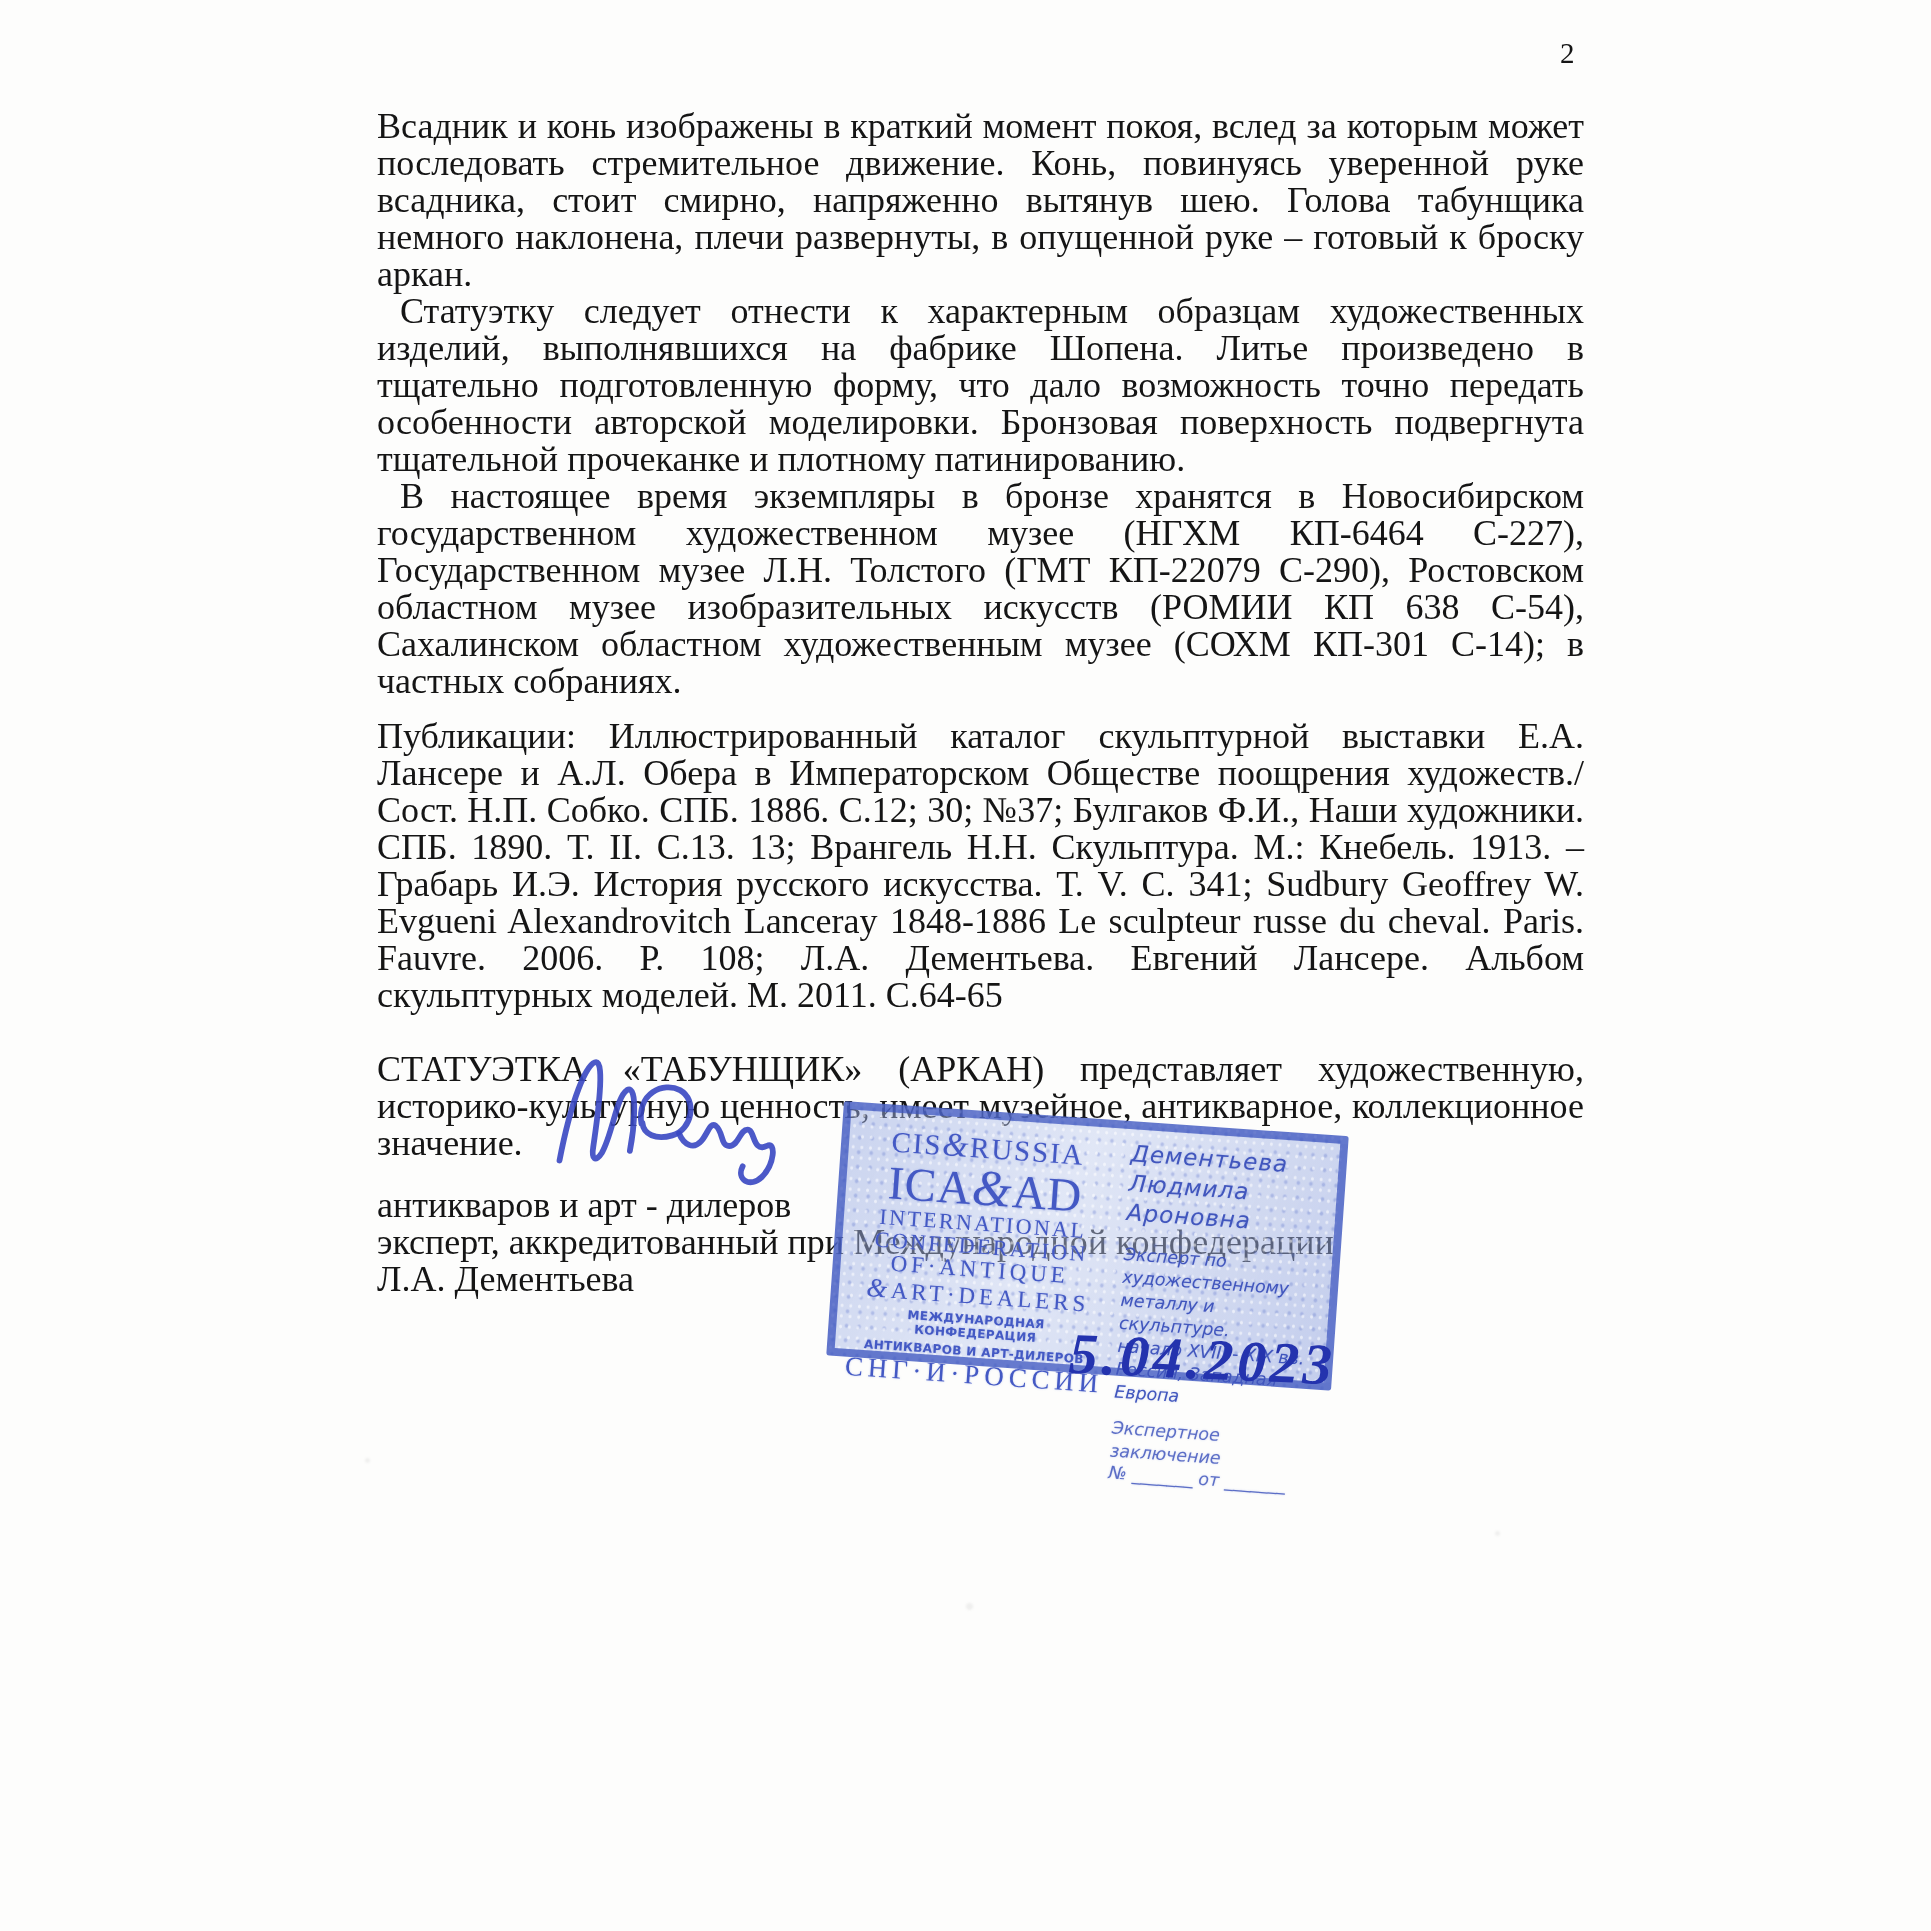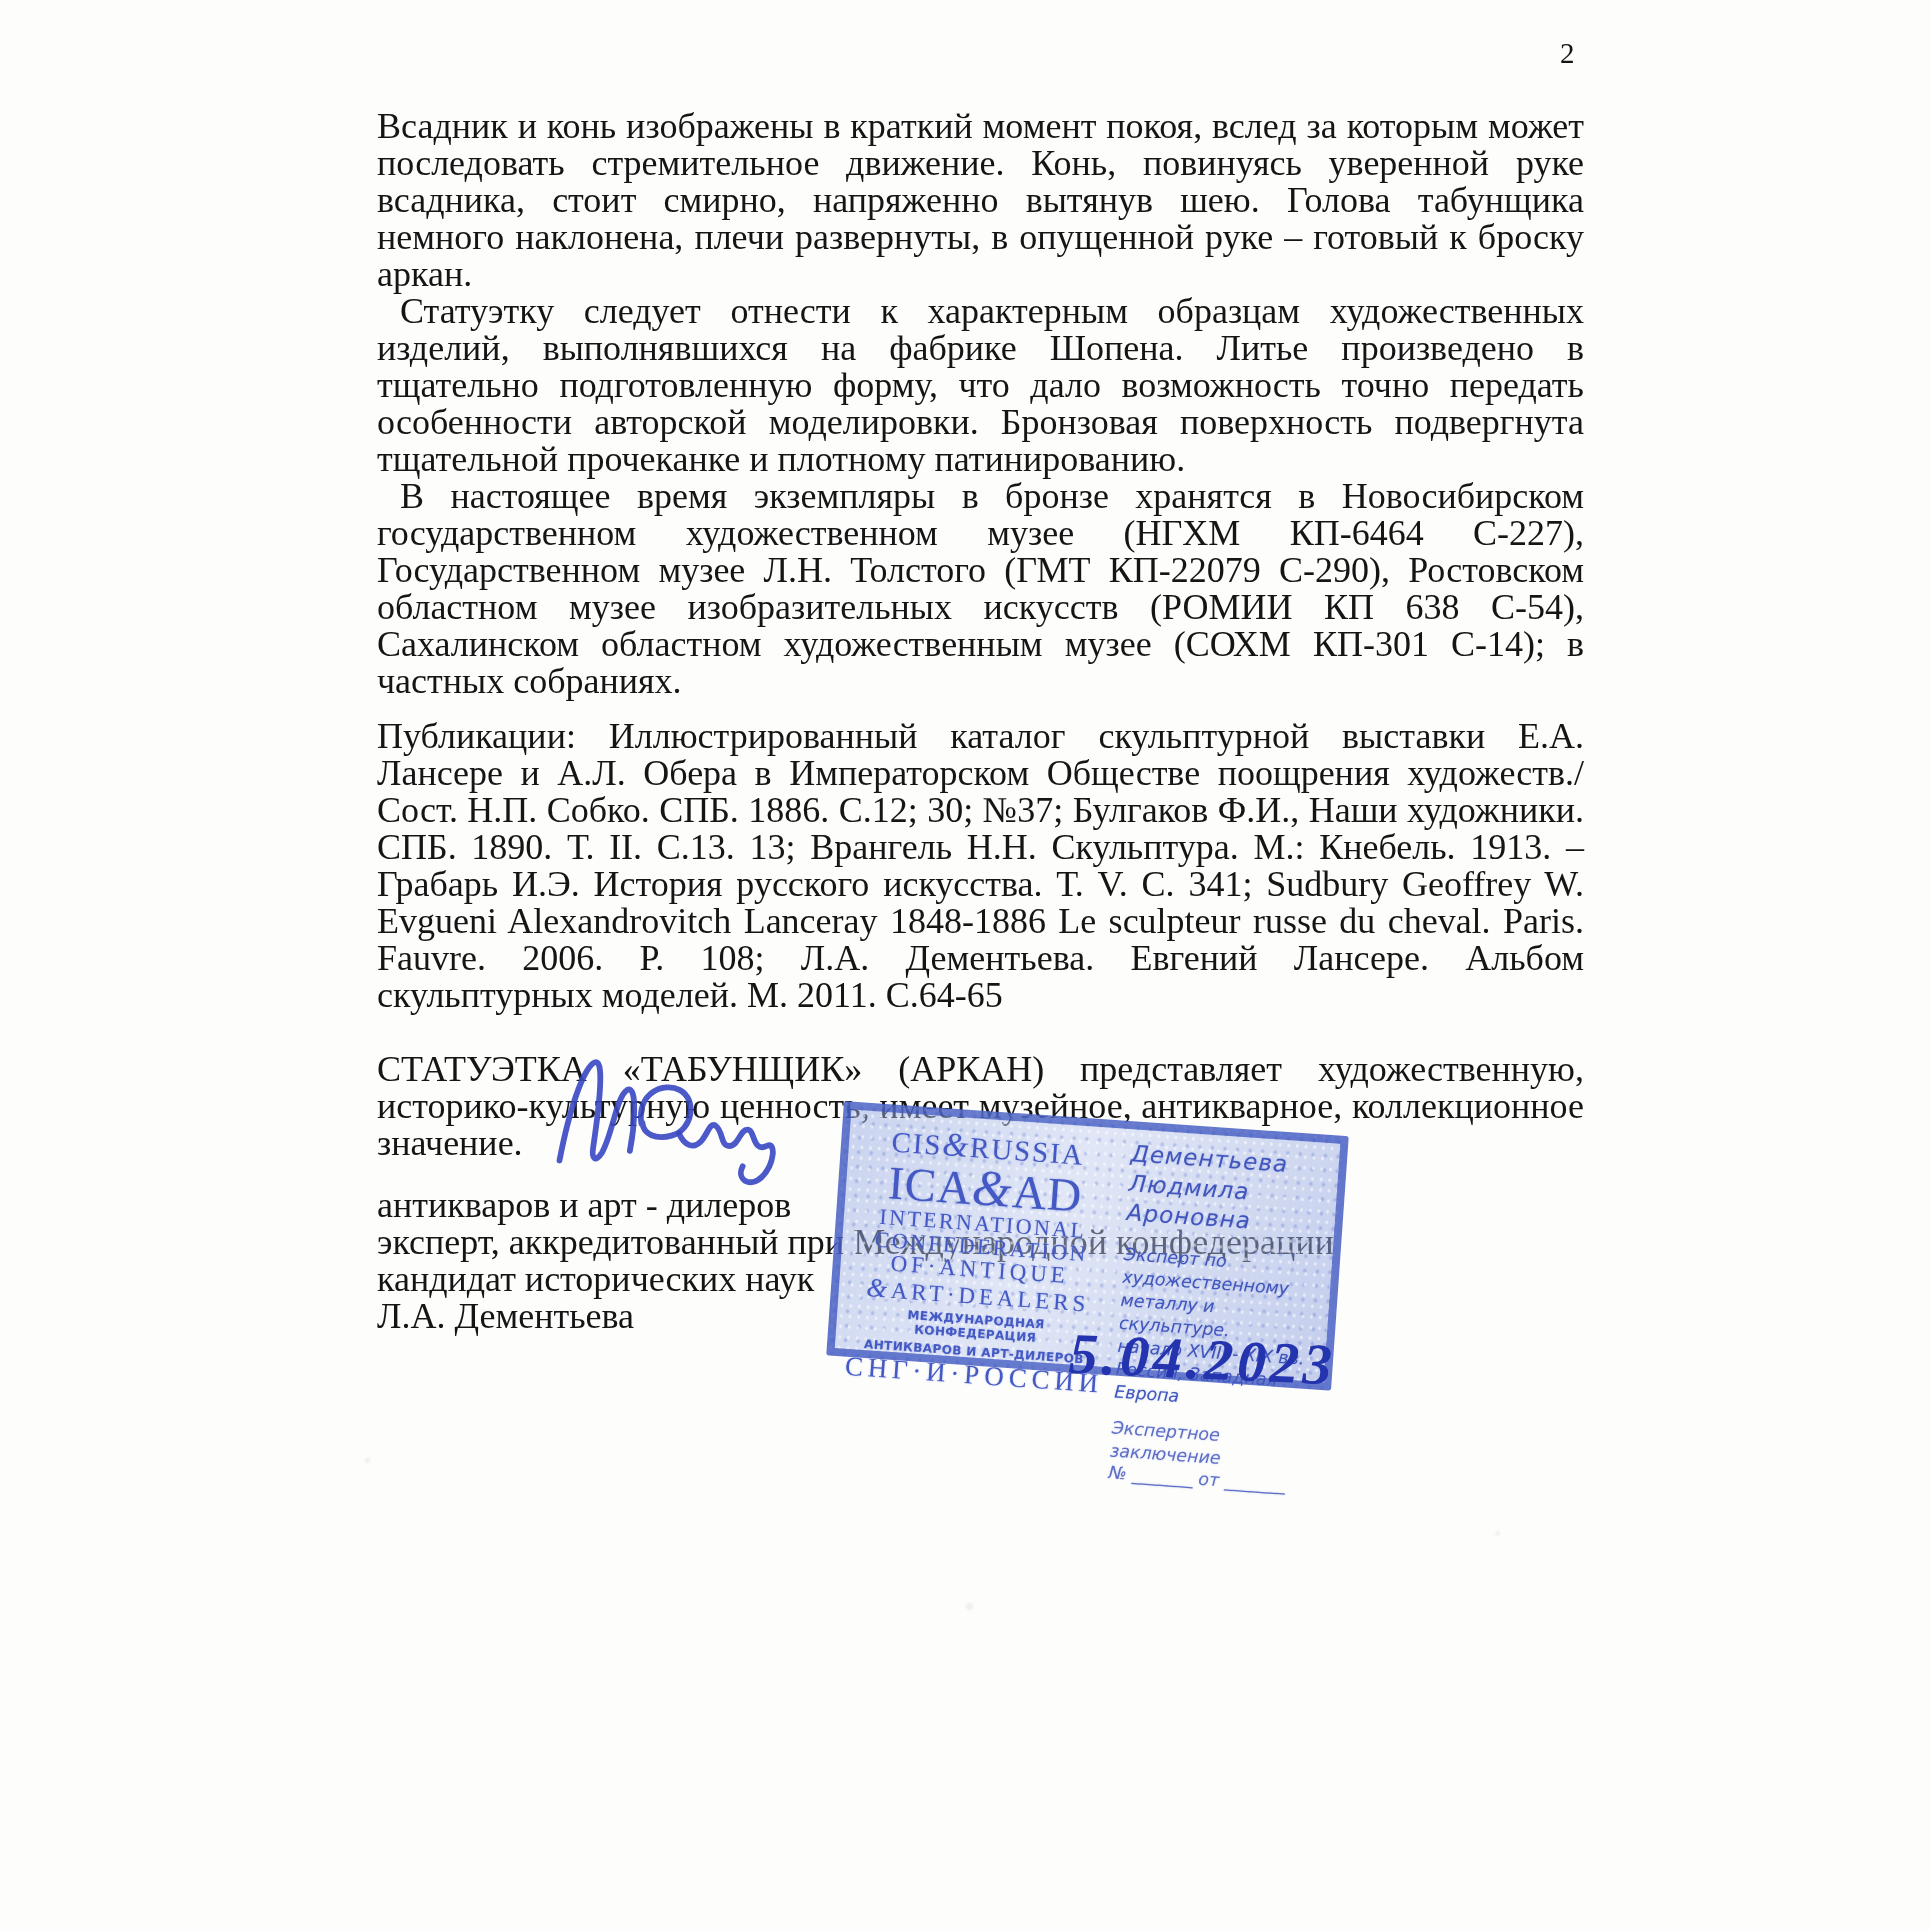--- a/index.html
+++ b/index.html
@@ -61,21 +61,20 @@
 
   <div class="content">
     <p>Всадник и конь изображены в краткий момент покоя, вслед за которым может последовать стремительное движение. Конь, повинуясь уверенной руке всадника, стоит смирно, напряженно вытянув шею. Голова табунщика немного наклонена, плечи развернуты, в опущенной руке – готовый к броску аркан.</p>
     <p class="indent">Статуэтку следует отнести к характерным образцам художественных изделий, выполнявшихся на фабрике Шопена. Литье произведено в тщательно подготовленную форму, что дало возможность точно передать особенности авторской моделировки. Бронзовая поверхность подвергнута тщательной прочеканке и плотному патинированию.</p>
     <p class="indent">В настоящее время экземпляры в бронзе хранятся в Новосибирском государственном художественном музее (НГХМ КП-6464 С-227), Государственном музее Л.Н. Толстого (ГМТ КП-22079 С-290), Ростовском областном музее изобразительных искусств (РОМИИ КП 638 С-54), Сахалинском областном художественным музее (СОХМ КП-301 С-14); в частных собраниях.</p>
     <p class="publications">Публикации: Иллюстрированный каталог скульптурной выставки Е.А. Лансере и А.Л. Обера в Императорском Обществе поощрения художеств./ Сост. Н.П. Собко. СПБ. 1886. С.12; 30; №37; Булгаков Ф.И., Наши художники. СПБ. 1890. Т. II. С.13. 13; Врангель Н.Н. Скульптура. М.: Кнебель. 1913. – Грабарь И.Э. История русского искусства. Т. V. С. 341;   Sudbury Geoffrey W. Evgueni Alexandrovitch Lanceray 1848-1886 Le sculpteur russe du cheval. Paris. Fauvre. 2006.  Р. 108;  Л.А. Дементьева. Евгений Лансере. Альбом скульптурных моделей. М. 2011. С.64-65</p>
     <p class="statement">СТАТУЭТКА  «ТАБУНЩИК» (АРКАН) представляет художественную, историко-культурную ценность, имеет музейное, антикварное, коллекционное значение.</p>
     <div class="expert-block">
       <div>антикваров и арт - дилеров</div>
       <div>эксперт, аккредитованный при Международной конфедерации</div>
-      <div>кандидат исторических наук</div>
       <div>Л.А. Дементьева</div>
     </div>
   </div>
 
   <svg class="signature" width="241" height="164" viewBox="0 0 250 170">
     <path d="M14 128 C 26 66 42 26 52 26 C 61 26 54 80 49 114 C 47 126 51 131 58 120 C 69 101 73 62 84 55 C 96 48 91 98 87 118"></path>
     <path d="M99 90 C 94 58 122 46 139 55 C 157 65 152 96 131 102 C 114 107 101 101 100 89"></path>
     <path d="M138 100 C 143 112 153 117 161 108 C 168 100 170 88 176 92 C 184 98 181 113 190 113 C 200 113 201 96 209 96 C 217 96 214 120 229 113 C 239 108 237 132 224 145 C 212 157 197 148 204 134"></path>
   </svg>
 

